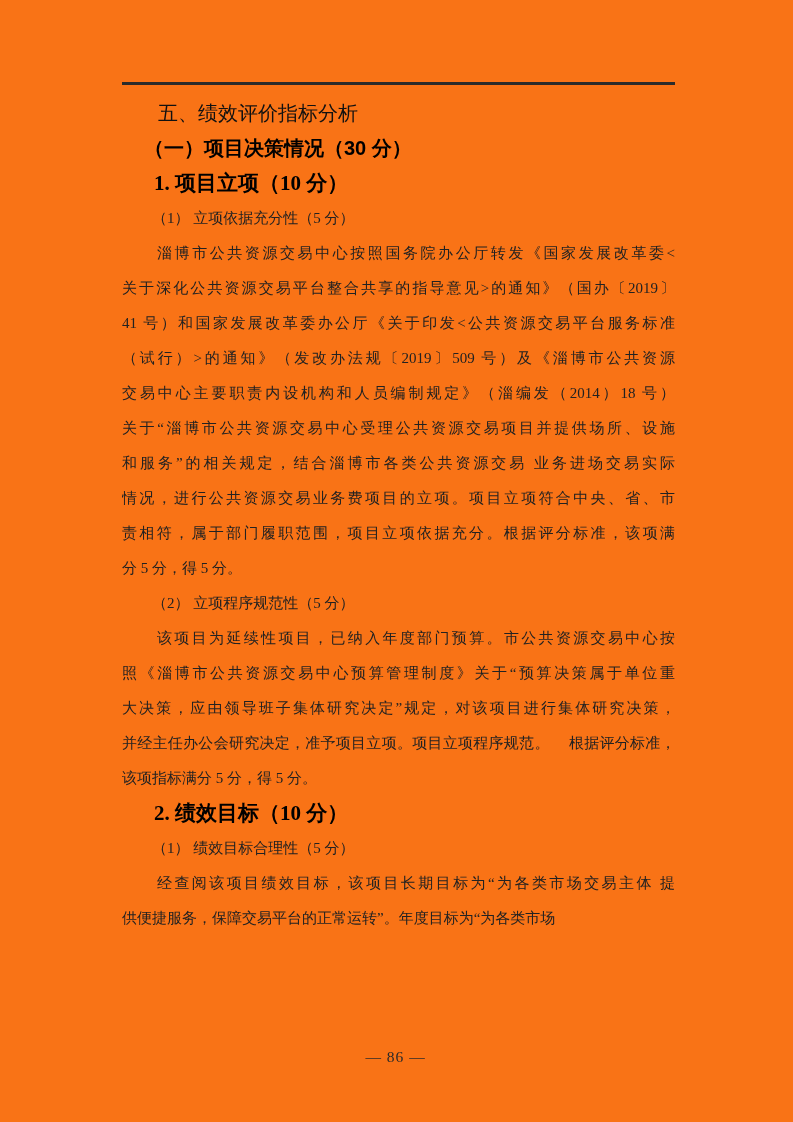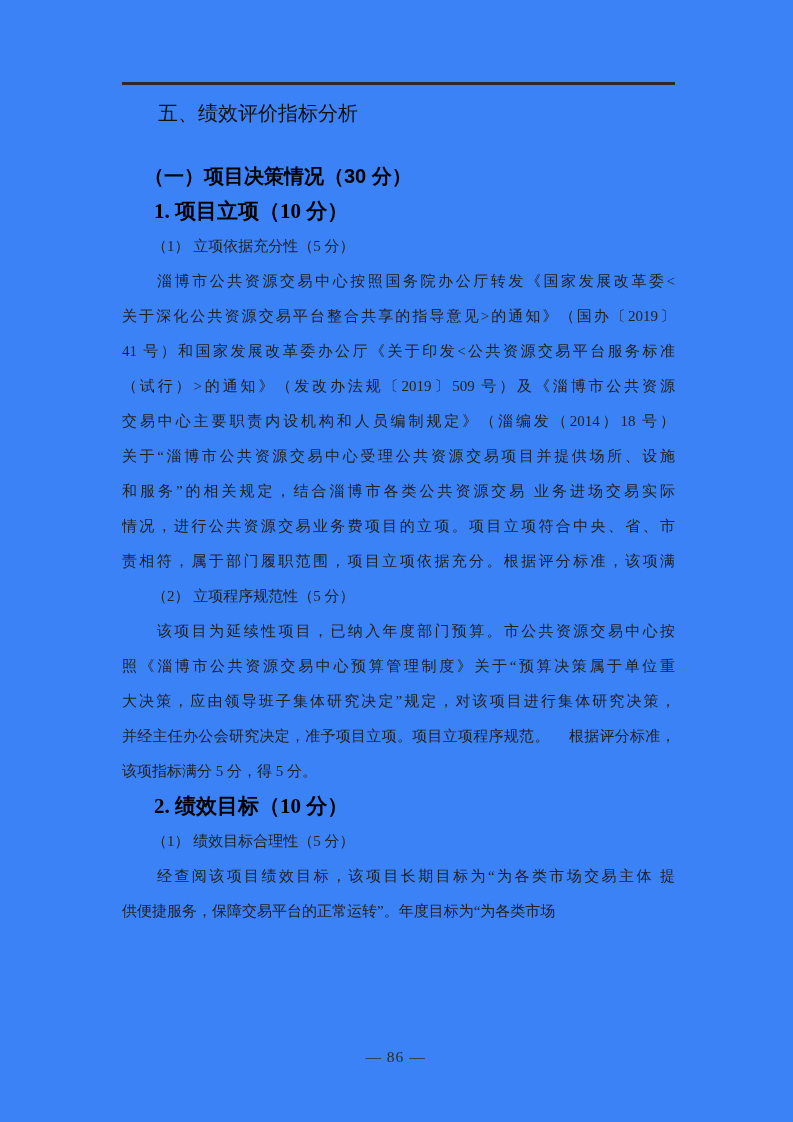--- a/index.html
+++ b/index.html
@@ -1,20 +1,20 @@
 <!DOCTYPE html>
 <html><head>
 <meta charset="utf-8">
 <style>
   html, body { margin: 0; padding: 0; background: #ffffff; }
   .page {
     position: relative;
     width: 793px;
     height: 1122px;
-    background: #3b82f6;
+    background: #f97316;
     overflow: hidden;
     font-family: "Liberation Serif", "DejaVu Serif", serif;
     color: #1e1e1e;
   }
   .rule {
     position: absolute;
     left: 122px;
     top: 82px;
     width: 553px;
     height: 3px;
@@ -46,21 +46,20 @@
     font-weight: 500;
     color: #111111;
     padding-left: 36px;
   }
   .h2 {
     font-family: "Liberation Sans", "DejaVu Sans", sans-serif;
     font-size: 20px;
     font-weight: 700;
     color: #000000;
     padding-left: 22px;
-    margin-top: 28px;
   }
   .h3 {
     font-size: 21px;
     font-weight: 700;
     color: #000000;
     padding-left: 32px;
   }
   .sub { padding-left: 30px; }
   .compress { letter-spacing: -0.6px; }
   .footer {
@@ -89,20 +88,21 @@
 
     <div class="ln just first">淄博市公共资源交易中心按照国务院办公厅转发《国家发展改革委&lt;</div>
     <div class="ln just">关于深化公共资源交易平台整合共享的指导意见&gt;的通知》（国办〔2019〕</div>
     <div class="ln just">41 号）和国家发展改革委办公厅《关于印发&lt;公共资源交易平台服务标准</div>
     <div class="ln just">（试行）&gt;的通知》（发改办法规〔2019〕509 号）及《淄博市公共资源</div>
     <div class="ln just">交易中心主要职责内设机构和人员编制规定》（淄编发（2014）18 号）</div>
     <div class="ln just">关于“淄博市公共资源交易中心受理公共资源交易项目并提供场所、设施</div>
     <div class="ln just">和服务”的相关规定，结合淄博市各类公共资源交易 业务进场交易实际</div>
     <div class="ln just">情况，进行公共资源交易业务费项目的立项。项目立项符合中央、省、市</div>
     <div class="ln just">责相符，属于部门履职范围，项目立项依据充分。根据评分标准，该项满</div>
+    <div class="ln">分 5 分，得 5 分。</div>
 
     <div class="ln sub">（2） 立项程序规范性（5 分）</div>
 
     <div class="ln just first">该项目为延续性项目，已纳入年度部门预算。市公共资源交易中心按</div>
     <div class="ln just">照《淄博市公共资源交易中心预算管理制度》关于“预算决策属于单位重</div>
     <div class="ln just compress">大决策，应由领导班子集体研究决定”规定，对该项目进行集体研究决策，</div>
     <div class="ln just compress">并经主任办公会研究决定，准予项目立项。项目立项程序规范。　 根据评分标准，</div>
     <div class="ln">该项指标满分 5 分，得 5 分。</div>
 
     <div class="ln h3">2. 绩效目标（10 分）</div>

